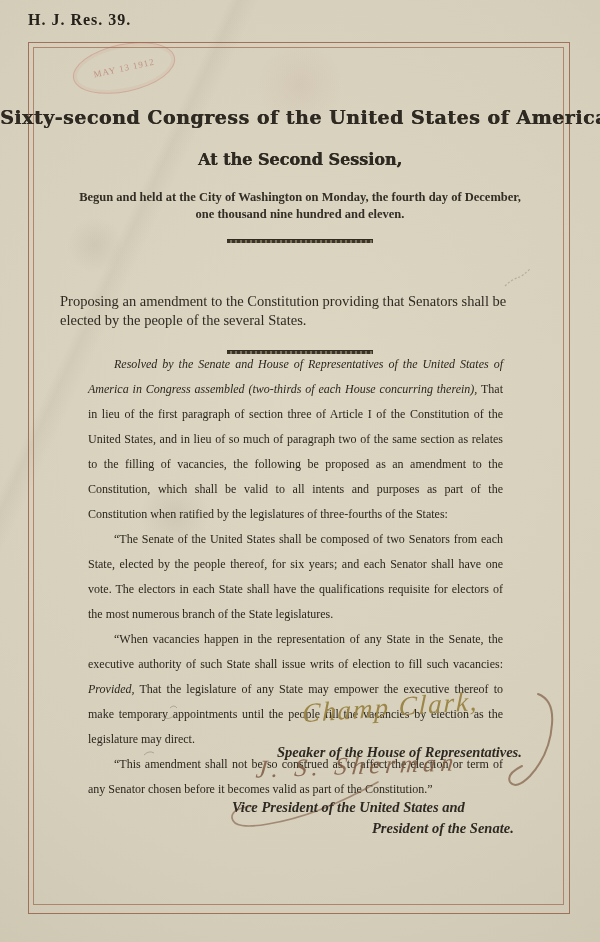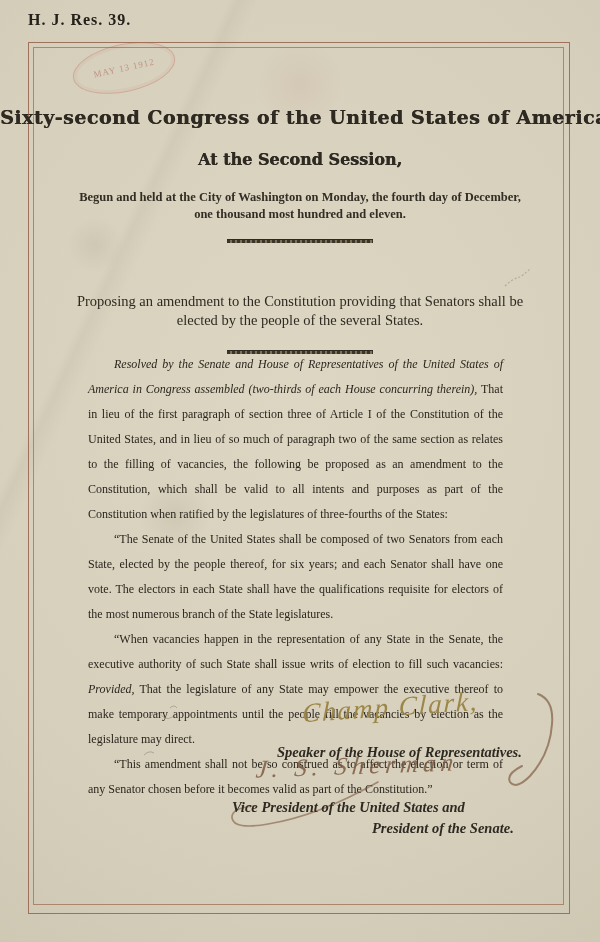--- a/index.html
+++ b/index.html
@@ -37,21 +37,21 @@
   .begun2{top:207px;font-size:12.5px;font-weight:bold;color:#332e25;}
   .rule{
     position:absolute;left:50%;transform:translateX(-50%);
     width:146px;height:3px;
     background:repeating-linear-gradient(90deg,#3b3428 0 3px,#7c7058 3px 5px);
     border-top:1px solid #2f2a20;
   }
   .rule1{top:239px;}
   .rule2{top:350px;}
   .joint{top:262px;font-family:"DejaVu Serif", serif;font-size:21px;letter-spacing:7px;color:#2b2720;}
-  .subtitle{position:absolute;left:60px;top:292px;width:480px;text-align:center;font-size:14.5px;line-height:19px;color:#2e2a22;}
+  .subtitle{position:absolute;left:60px;top:292px;width:480px;font-size:14.5px;line-height:19px;color:#2e2a22;}
   .bodytext{
     position:absolute;left:88px;top:352px;width:415px;
     font-size:12px;line-height:25px;text-align:justify;color:#2b261e;
   }
   .bodytext p{margin:0;text-indent:26px;}
   .it{font-style:italic;}
   .sig{position:absolute;font-style:italic;white-space:nowrap;}
   .sig-clark{left:302px;top:692px;font-size:27px;color:#9c8648;transform:rotate(-4deg) skewX(-6deg);letter-spacing:2px;}
   .sig-sherman{left:256px;top:752px;font-size:25px;color:#7d5a41;transform:rotate(-2deg) skewX(-8deg);letter-spacing:5px;opacity:.85;}
   .sig-title{position:absolute;font-style:italic;font-size:14.5px;color:#2e2a22;white-space:nowrap;font-weight:bold;}
@@ -68,21 +68,21 @@
   <div class="doc-number">H. J. Res. 39.</div>
 
   <div class="frame-outer"></div>
   <div class="frame-inner"></div>
 
   <div class="stamp">MAY 13 1912</div>
 
   <div class="center congress blackletter">Sixty-second Congress of the United States of America;</div>
   <div class="center begun">Begun and held at the City of Washington on Monday, the fourth day of December,</div>
   <div class="center session blackletter">At the Second Session,</div>
-  <div class="center begun2">one thousand most hundred and eleven.</div>
+  <div class="center begun2">one thousand nine hundred and eleven.</div>
 
   <div class="rule rule1"></div>
 
   <div class="subtitle">Proposing an amendment to the Constitution providing that Senators shall be elected by the people of the several States.</div>
 
   <div class="rule rule2"></div>
 
   <div class="bodytext">
     <p><span class="it">Resolved by the Senate and House of Representatives of the United States of America in Congress assembled (two-thirds of each House concurring therein),</span><span> That in lieu of the first paragraph of section three of Article I of the Constitution of the United States, and in lieu of so much of paragraph two of the same section as relates to the filling of vacancies, the following be proposed as an amendment to the Constitution, which shall be valid to all intents and purposes as part of the Constitution when ratified by the legislatures of three-fourths of the States:</span></p>
     <p>“The Senate of the United States shall be composed of two Senators from each State, elected by the people thereof, for six years; and each Senator shall have one vote. The electors in each State shall have the qualifications requisite for electors of the most numerous branch of the State legislatures.</p>

